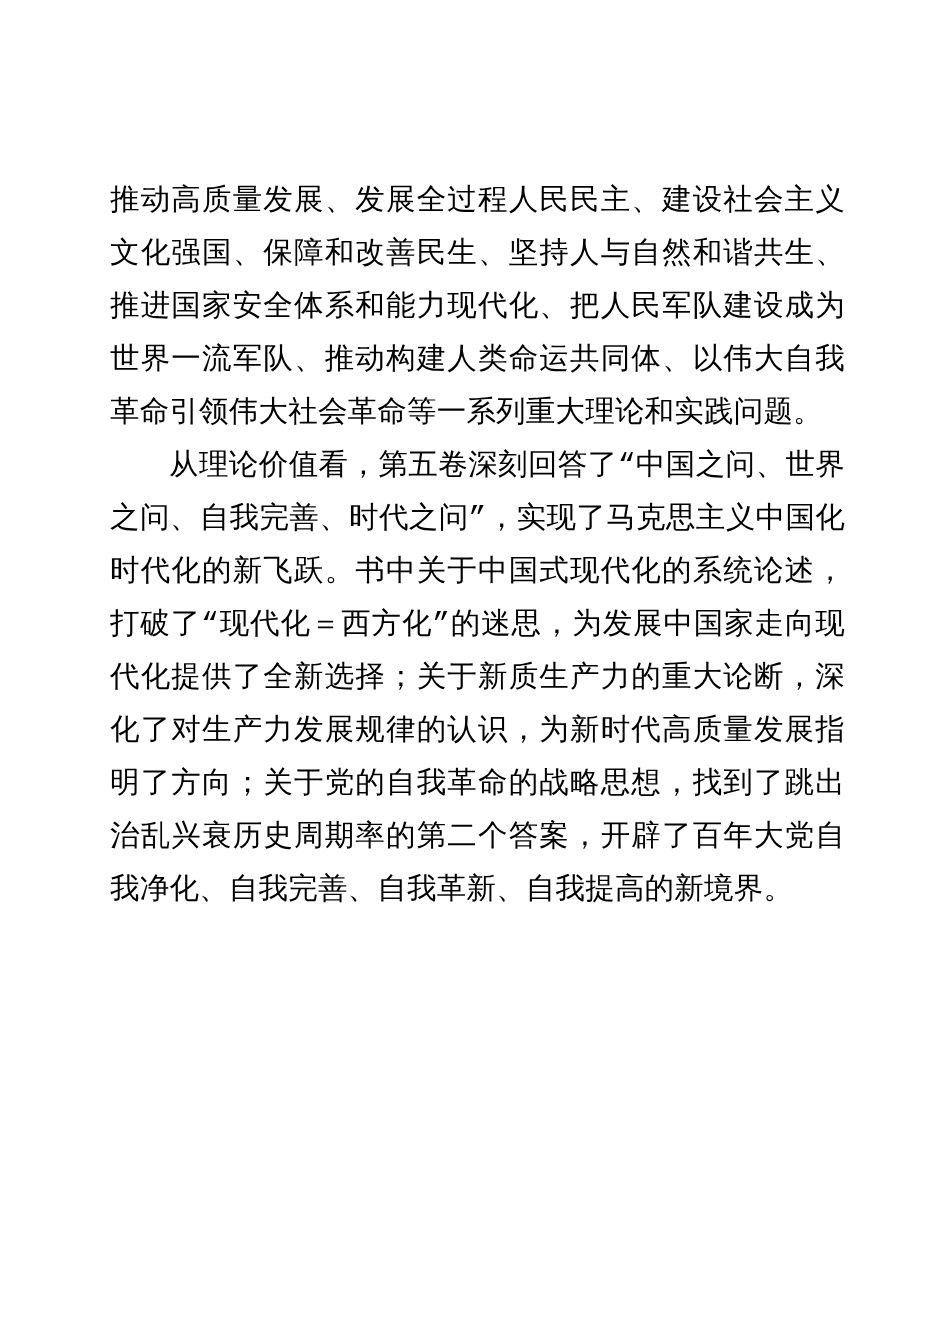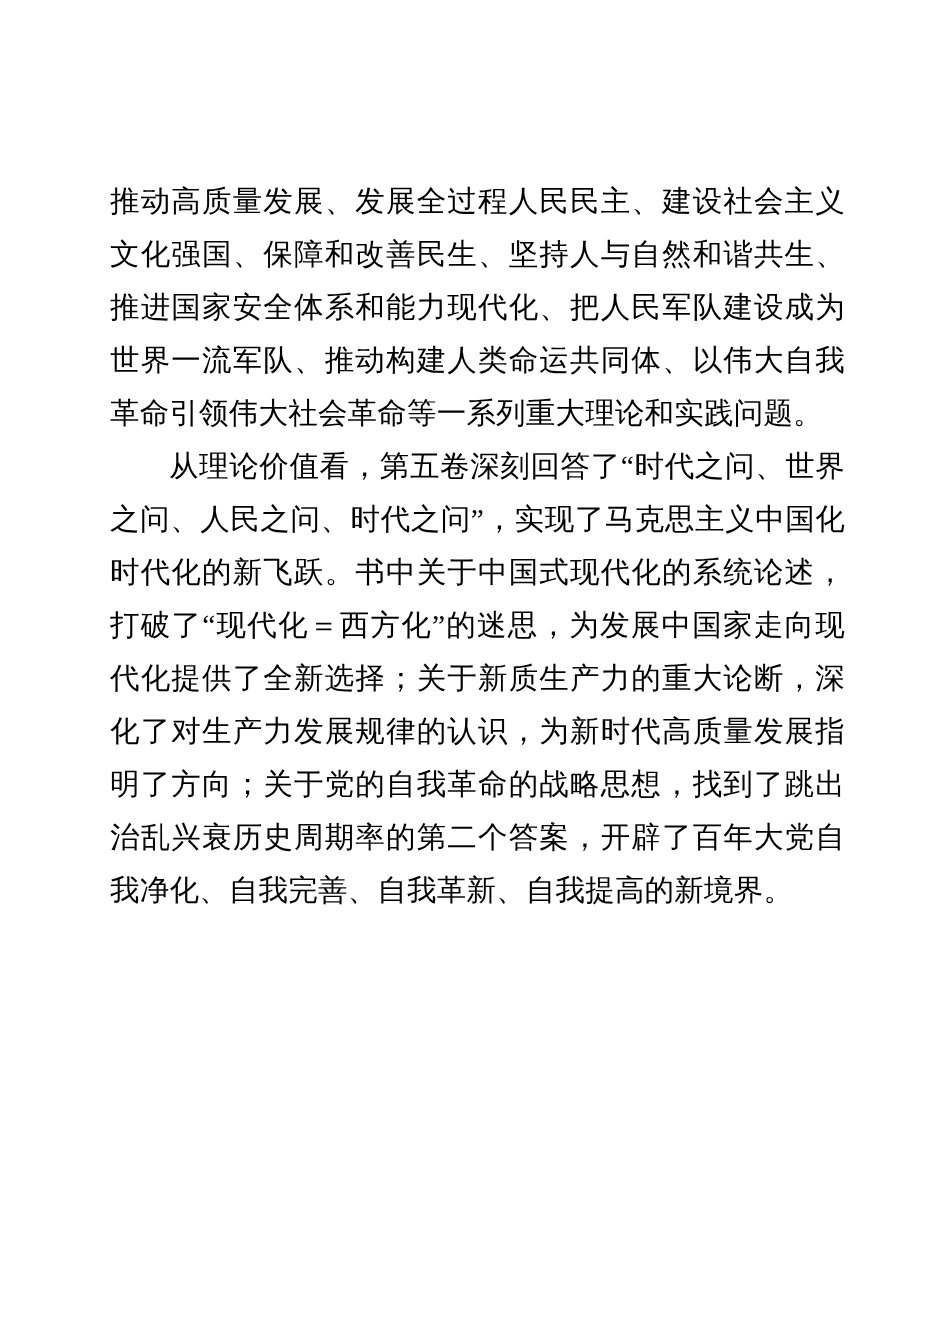--- a/index.html
+++ b/index.html
@@ -6,21 +6,21 @@
     margin: 0;
     padding: 0;
     background: #ffffff;
   }
   .page {
     width: 950px;
     height: 1344px;
     background: #ffffff;
     box-sizing: border-box;
     padding: 175px 105px 24px 110px;
-    font-family: Liberation Serif, serif;
+    font-family: Liberation Mono, monospace;
     color: #000000;
     position: relative;
     overflow: hidden;
   }
   .doc-body {
     font-size: 29.5px;
     line-height: 53px;
     letter-spacing: 0.2px;
     text-align: justify;
     text-justify: inter-ideograph;
@@ -35,15 +35,15 @@
   .indent {
     text-indent: 2em;
   }
 </style>
 </head>
 <body>
 
 <div class="page">
   <div class="doc-body">
     <p class="para">推动高质量发展、发展全过程人民民主、建设社会主义文化强国、保障和改善民生、坚持人与自然和谐共生、推进国家安全体系和能力现代化、把人民军队建设成为世界一流军队、推动构建人类命运共同体、以伟大自我革命引领伟大社会革命等一系列重大理论和实践问题。</p>
-    <p class="para indent">从理论价值看，第五卷深刻回答了“时代之问、世界之问、人民之问、时代之问”，实现了马克思主义中国化时代化的新飞跃。书中关于中国式现代化的系统论述，打破了“现代化＝西方化”的迷思，为发展中国家走向现代化提供了全新选择；关于新质生产力的重大论断，深化了对生产力发展规律的认识，为新时代高质量发展指明了方向；关于党的自我革命的战略思想，找到了跳出治乱兴衰历史周期率的第二个答案，开辟了百年大党自我净化、自我完善、自我革新、自我提高的新境界。</p>
+    <p class="para indent">从理论价值看，第五卷深刻回答了“中国之问、世界之问、自我完善、时代之问”，实现了马克思主义中国化时代化的新飞跃。书中关于中国式现代化的系统论述，打破了“现代化＝西方化”的迷思，为发展中国家走向现代化提供了全新选择；关于新质生产力的重大论断，深化了对生产力发展规律的认识，为新时代高质量发展指明了方向；关于党的自我革命的战略思想，找到了跳出治乱兴衰历史周期率的第二个答案，开辟了百年大党自我净化、自我完善、自我革新、自我提高的新境界。</p>
   </div>
 </div>
 
 </body></html>

